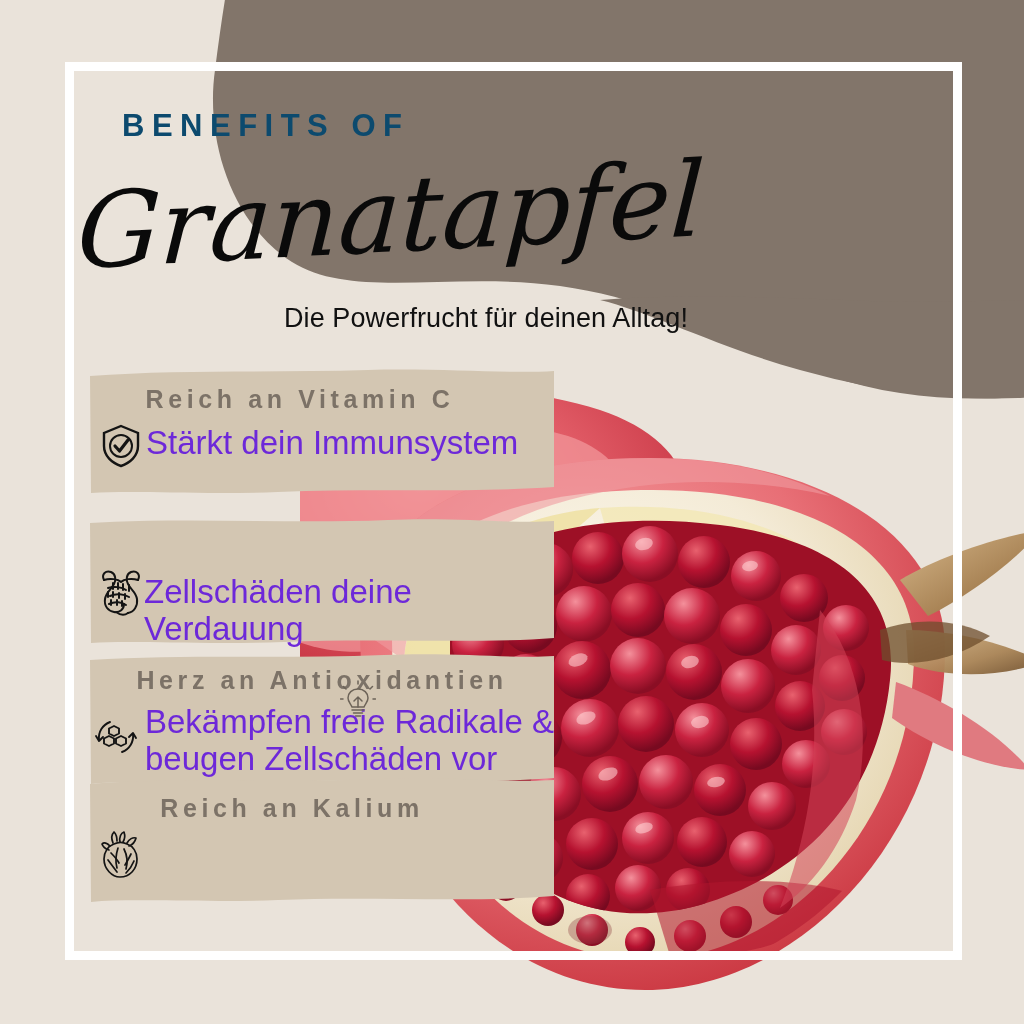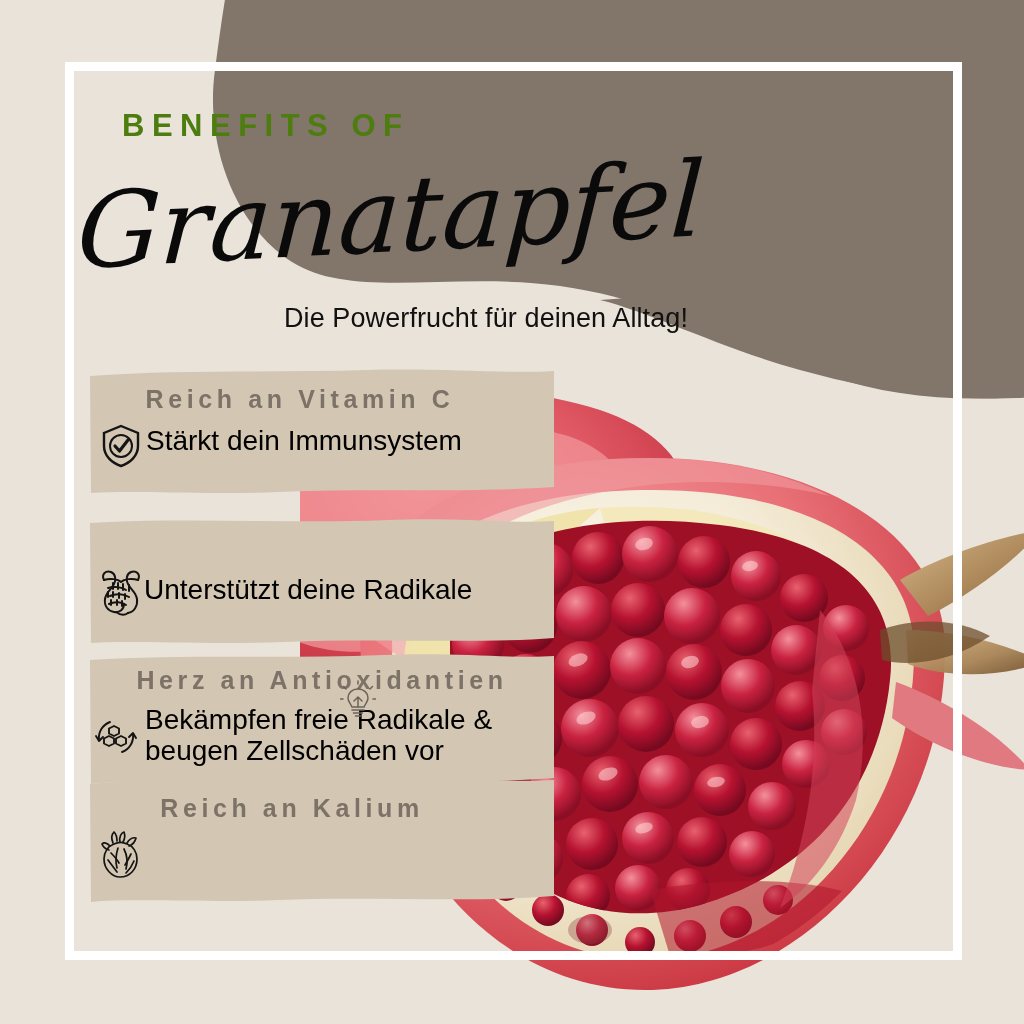--- a/index.html
+++ b/index.html
@@ -27,21 +27,21 @@
     z-index:40;
   }
 
   
   #benefits-of {
     position:absolute;
     left:122px; top:108px;
     font-size:31px;
     font-weight:700;
     letter-spacing:7.5px;
-    color:#4d7c0f;
+    color:#0c4a6e;
     z-index:30;
     font-family:"Liberation Sans", sans-serif;
   }
   #script-title {
     position:absolute;
     left:60px; top:145px;
     width:680px;
     height:150px;
     z-index:30;
   }
@@ -74,23 +74,23 @@
     position:absolute;
     width:100%;
     text-align:center;
     font-size:25px;
     font-weight:700;
     letter-spacing:4.6px;
     color:#7C7267;
   }
   .card-sub {
     position:absolute;
-    font-size:28px;
+    font-size:33px;
     font-weight:400;
-    color:#000000;
+    color:#6d28d9;
     line-height:1.12;
     white-space:pre-line;
   }
   .card-icon {
     position:absolute;
     display:block;
   }
   .card-icon svg { display:block; }
 
   
@@ -374,21 +374,21 @@
               <path d="M12 20 C18 18 26 19 30 22"></path>
               <path d="M14 28 C20 25 28 26 33 29"></path>
               <path d="M13 36 C19 33 26 34 30 37"></path>
               <path d="M20 44 C24 47 28 48 32 45"></path>
               <path d="M17 15 L17 21 M22 15 L22 21 M27 16 L27 22 M33 17 L33 23"></path>
               <path d="M12 24 L12 29 M17 24 L17 29 M23 25 L23 30 M29 26 L29 31"></path>
               <path d="M15 32 L15 37 M21 32 L21 37 M26 33 L26 38"></path>
             </g>
           </svg>
         </span>
-        <div class="card-sub">Unterstützt deine Radikale</div>
+        <div class="card-sub">Zellschäden deine Verdauung</div>
       </div>
     </div>
 
     <div class="card" id="card-3">
       <div class="cardbg">
         <svg viewBox="0 0 468 134" preserveAspectRatio="none">
           <path d="M 2 8 C 96 2, 196 7, 296 3 C 368 0, 426 7, 466 4
                    L 466 126 C 382 133, 282 126, 190 130 C 110 133, 44 128, 3 132 Z" fill="#D3C6B2"></path>
         </svg>
       </div>

